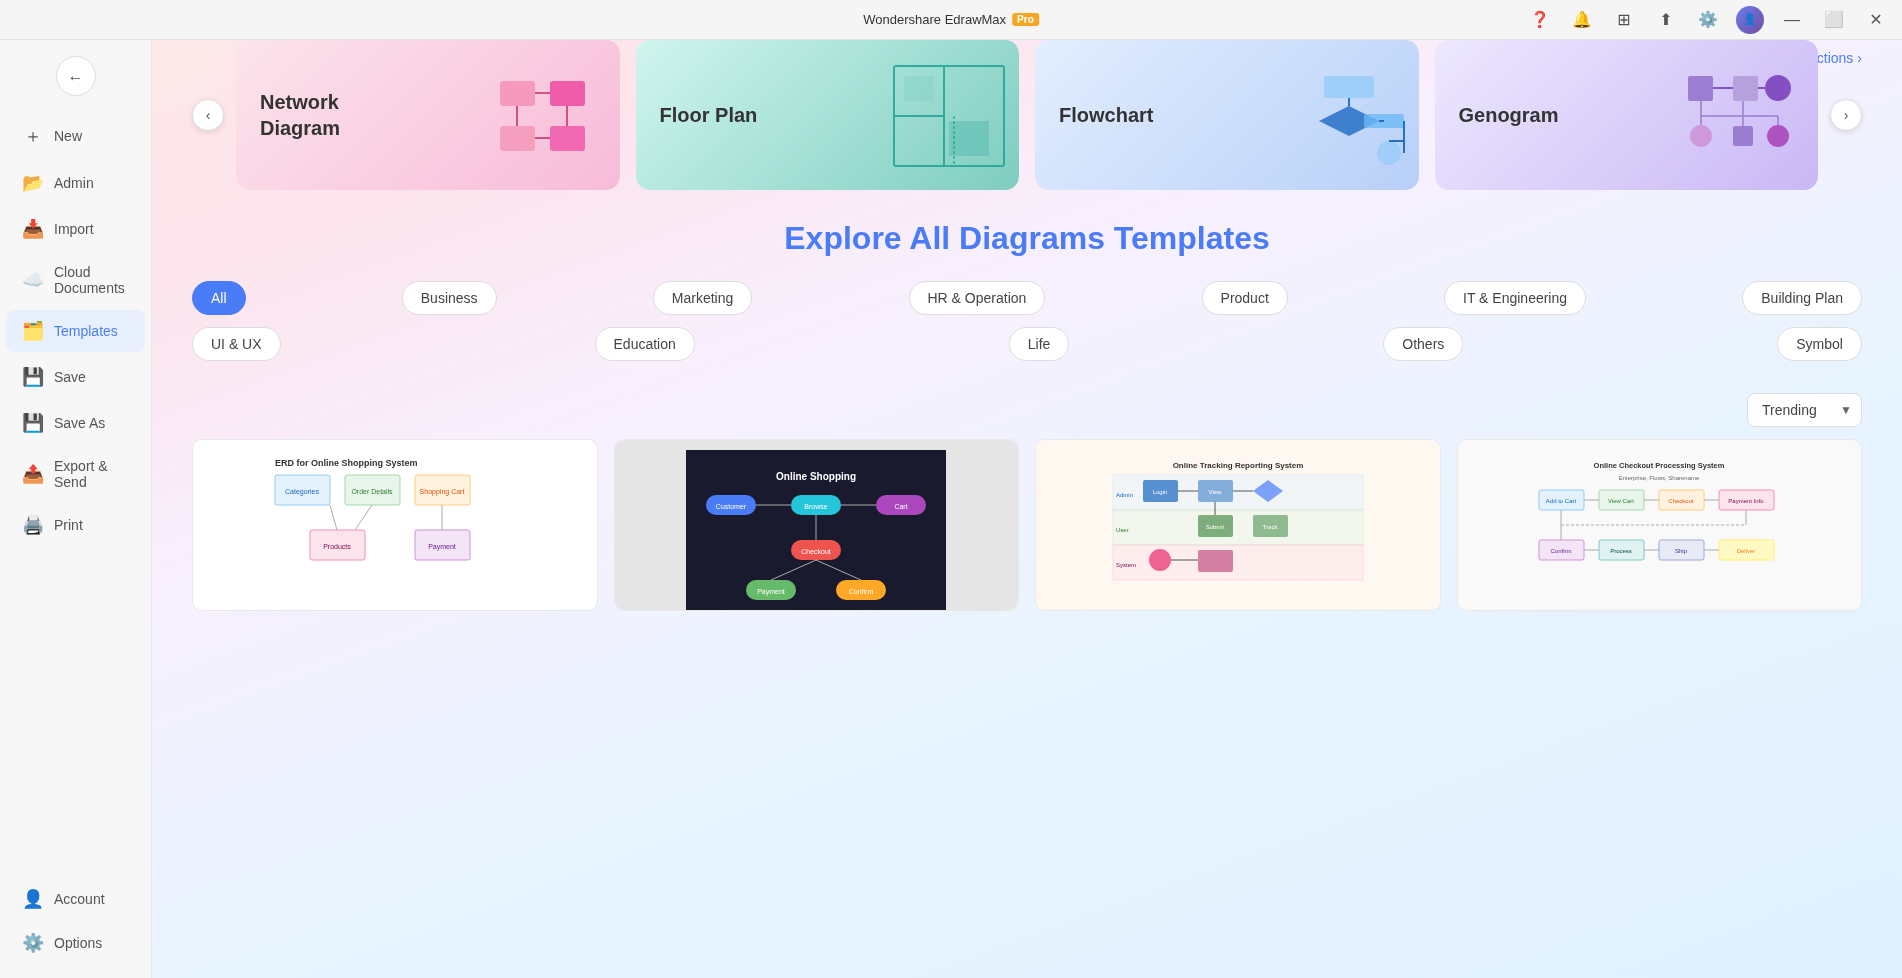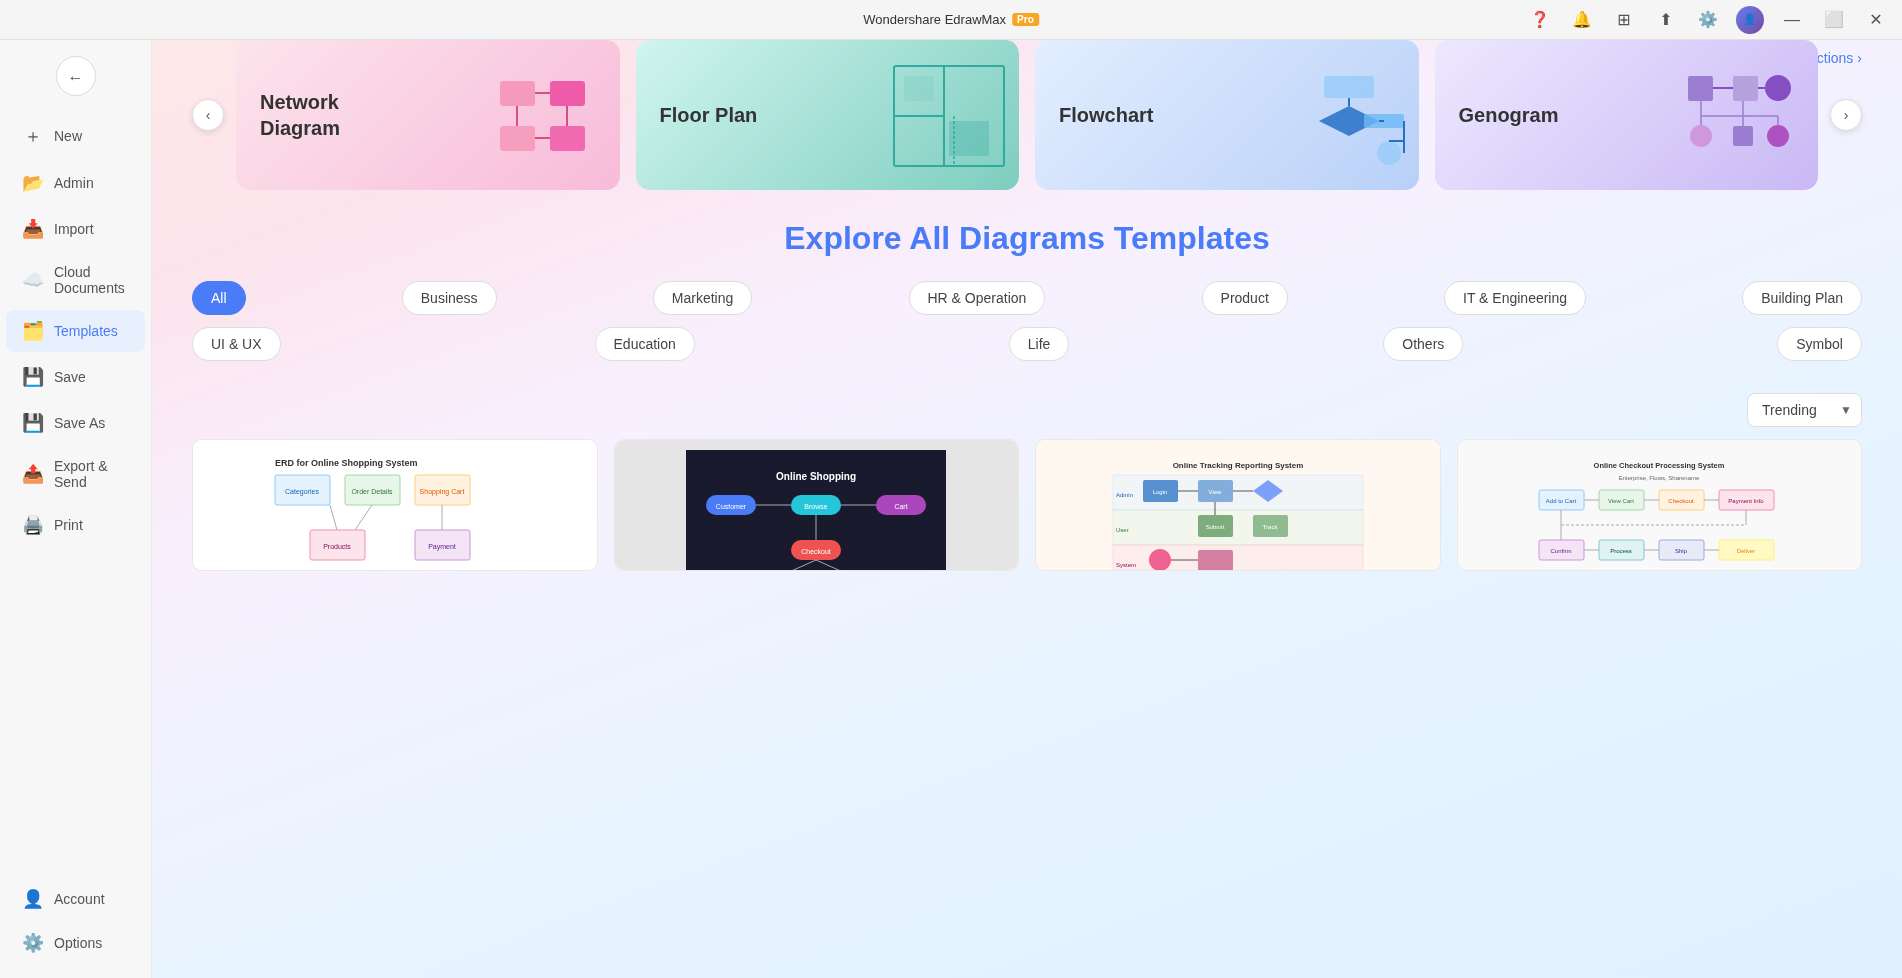--- a/index.html
+++ b/index.html
@@ -199,21 +199,21 @@
       grid-template-columns: repeat(4, 1fr);
       gap: 16px;
       padding: 0 40px 30px 40px;
     }
     .template-card {
       background: white;
       border-radius: 10px;
       border: 1.5px solid #e8e8e8;
       overflow: hidden;
       cursor: pointer;
-      height: 132px;
+      height: 172px;
     }
     .template-thumb {
       width: 100%;
       height: 180px;
       background: #f8f8f8;
       display: flex;
       align-items: center;
       justify-content: center;
       position: relative;
       overflow: hidden;

